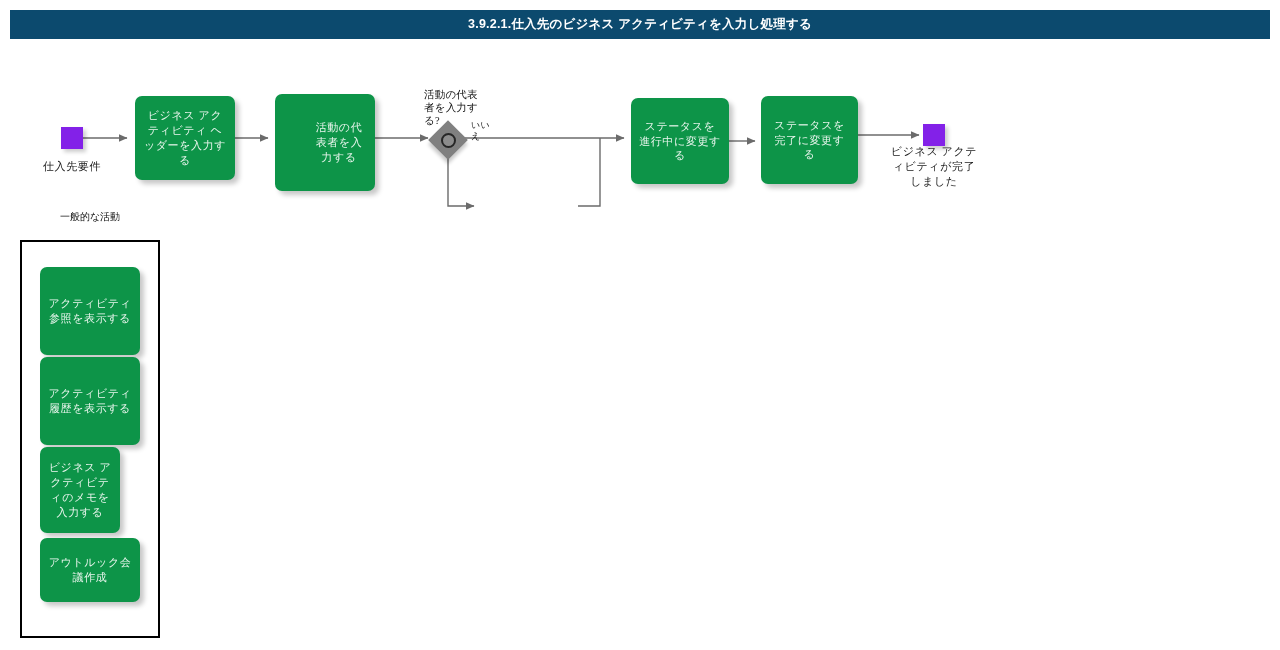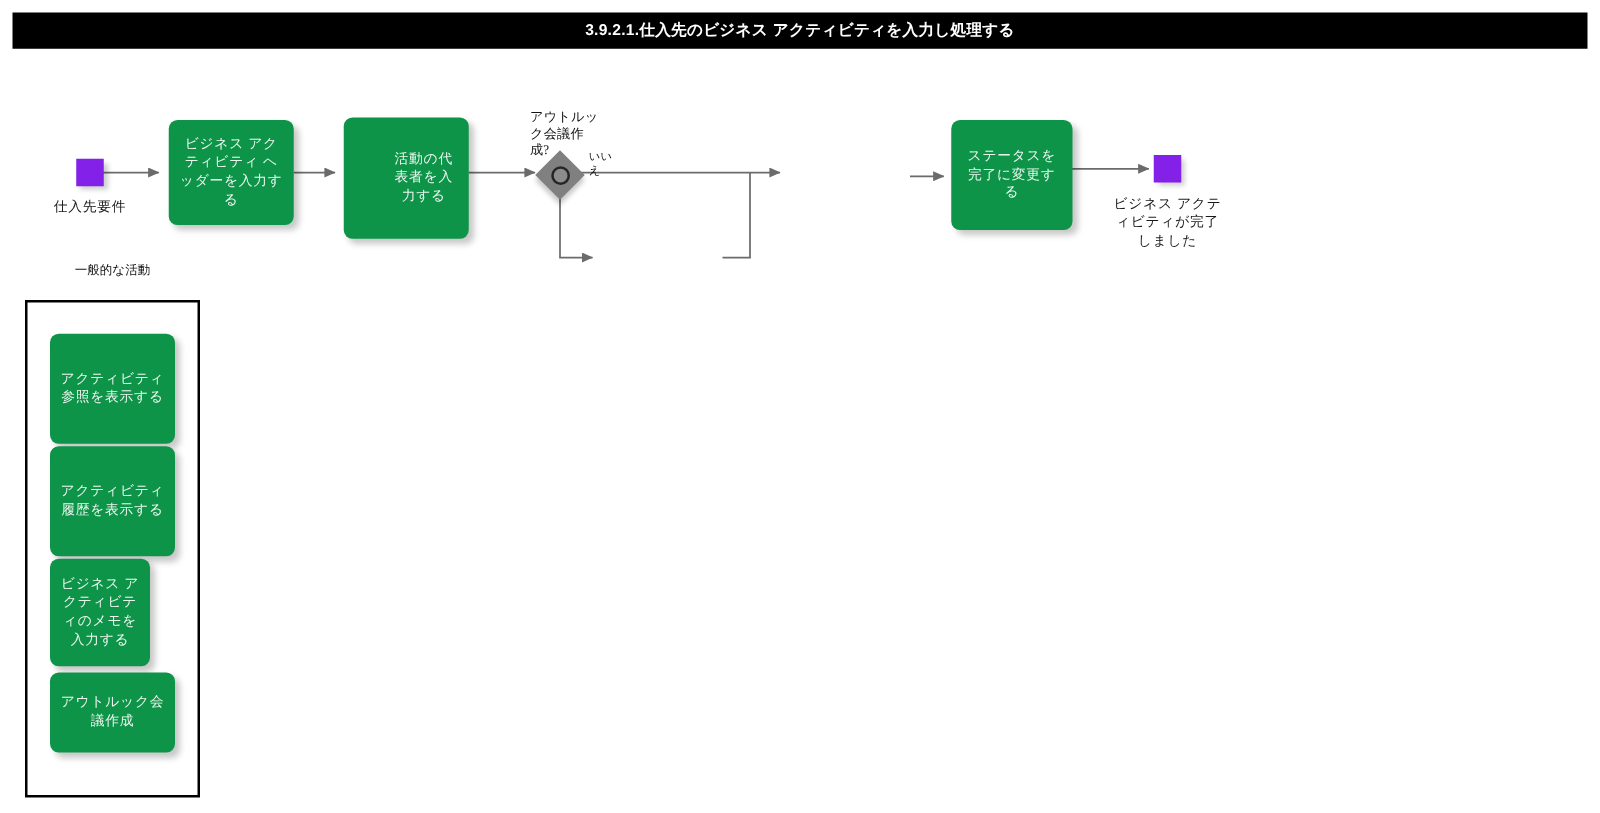--- a/index.html
+++ b/index.html
@@ -15,21 +15,21 @@
     font-family: "Liberation Serif", "DejaVu Serif", serif;
   }
 
   
   .title-bar {
     position: absolute;
     left: 10px;
     top: 10px;
     width: 1260px;
     height: 29px;
-    background: #000000;
+    background: #0c4a6e;
     display: flex;
     align-items: center;
     justify-content: center;
   }
   .title-bar .title-text {
     color: #ffffff;
     font-size: 12.5px;
     font-weight: bold;
     letter-spacing: .2px;
     font-family: "Liberation Sans", "DejaVu Sans", sans-serif;
@@ -174,33 +174,36 @@
   <div class="term-label" style="left:14px; top:159px; width:116px;">仕入先要件</div>
 
   <div class="task" style="left:135px; top:96px; width:100px; height:84px;">
     <span class="task-label">ビジネス アクティビティ ヘッダーを入力する</span>
   </div>
 
   <div class="task" style="left:275px; top:94px; width:100px; height:97px;padding-left:36px;">
     <span class="task-label">活動の代表者を入力する</span>
   </div>
 
-  <div class="gw-question" style="left:424px; top:88px; width:56px;">アウトルック会議作成?</div>
+  <div class="gw-question" style="left:424px; top:88px; width:56px;">活動の代表者を入力する?</div>
   <div class="gateway" style="left:434px; top:126px;"></div>
   <div class="gateway-ring" style="left:441px; top:133px;"></div>
   <div class="edge-label" style="left:471px; top:120px; width:24px;">いいえ</div>
 
 
+  <div class="task" style="left:631px; top:98px; width:98px; height:86px;">
+    <span class="task-label">ステータスを進行中に変更する</span>
+  </div>
 
   <div class="task" style="left:761px; top:96px; width:97px; height:88px;">
     <span class="task-label">ステータスを完了に変更する</span>
   </div>
 
   <div class="terminator" style="left:923px; top:124px;"></div>
-  <div class="term-label" style="left:890px; top:144px; width:88px;margin-top:12px;">ビジネス アクティビティが完了しました</div>
+  <div class="term-label" style="left:890px; top:144px; width:88px;">ビジネス アクティビティが完了しました</div>
 
   <div class="group-title" style="left:28px; top:210px; width:124px;">一般的な活動</div>
   <div class="group-box" style="left:20px; top:240px; width:140px; height:398px;"></div>
 
   <div class="task" style="left:40px; top:267px; width:100px; height:88px;">
     <span class="task-label">アクティビティ参照を表示する</span>
   </div>
 
   <div class="task" style="left:40px; top:357px; width:100px; height:88px;">
     <span class="task-label">アクティビティ履歴を表示する</span>

